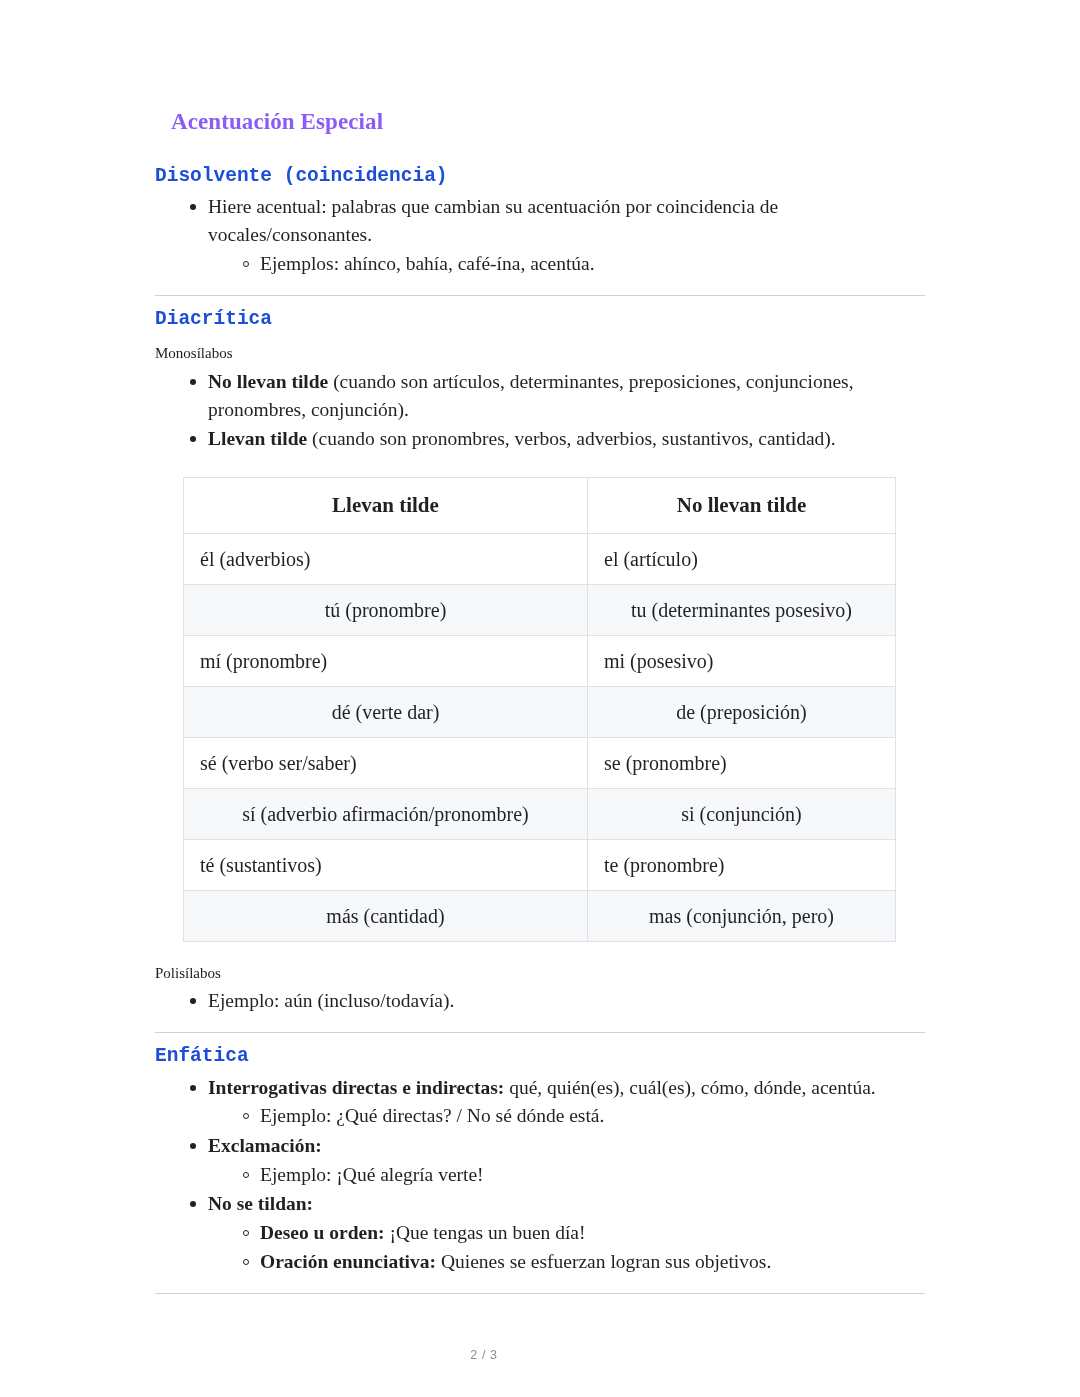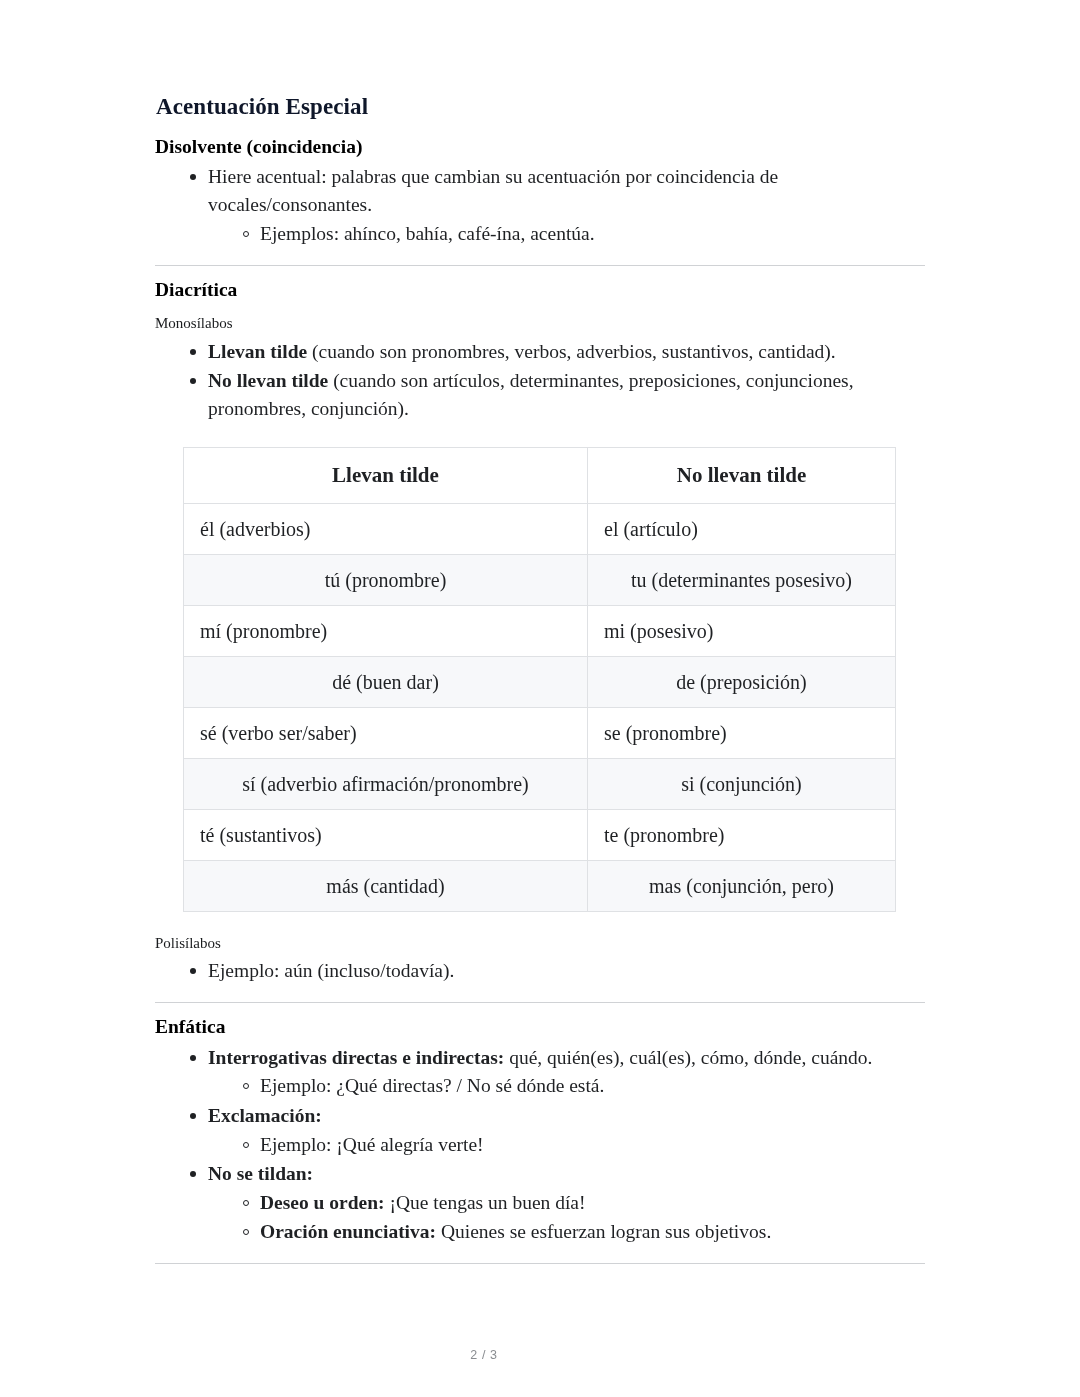--- a/index.html
+++ b/index.html
@@ -20,32 +20,33 @@
     left: 155px;
     top: 0;
     width: 770px;
     height: 1397px;
   }
 
   h1.doc-title {
     font-size: 23px;
     font-weight: bold;
     letter-spacing: .1px;
-    margin: 1px;
+    margin: 16px;
     padding: 92px 0 0 0;
     line-height: 1.25;
-    color: #0f172a;
+    color: #8b5cf6;
   }
   h2.sec-title {
     font-size: 19.5px;
     font-weight: bold;
     margin: 0;
     padding: 11px 0 0 0;
     line-height: 1.3;
-    color: #000000;
+    color: #1d4ed8;
+    font-family: Liberation Mono, monospace;
   }
   h3.sub-title {
     font-size: 15px;
     font-weight: normal;
     margin: 0;
     padding: 12px 0 0 0;
     line-height: 1.3;
     color: #1a1c1e;
   }
 
@@ -167,24 +168,24 @@
   <div class="rule-wrap">
     <hr class="rule">
   </div>
 
   <h2 class="sec-title">Diacrítica</h2>
 
   <h3 class="sub-title">Monosílabos</h3>
 
   <ul class="lvl1">
     <li>
+      <span class="b">No llevan tilde</span><span> (cuando son artículos, determinantes, preposiciones, conjunciones, pronombres, conjunción).</span>
+    </li>
+    <li>
       <span class="b">Llevan tilde</span><span> (cuando son pronombres, verbos, adverbios, sustantivos, cantidad).</span>
-    </li>
-    <li>
-      <span class="b">No llevan tilde</span><span> (cuando son artículos, determinantes, preposiciones, conjunciones, pronombres, conjunción).</span>
     </li>
   </ul>
 
   <table class="tilde-table">
     <colgroup>
         <col class="c1">
         <col class="c2">
       </colgroup>
     <thead>
       <tr>
@@ -199,21 +200,21 @@
       </tr>
       <tr class="alt">
         <td>tú (pronombre)</td>
         <td>tu (determinantes posesivo)</td>
       </tr>
       <tr>
         <td>mí (pronombre)</td>
         <td>mi (posesivo)</td>
       </tr>
       <tr class="alt">
-        <td>dé (buen dar)</td>
+        <td>dé (verte dar)</td>
         <td>de (preposición)</td>
       </tr>
       <tr>
         <td>sé (verbo ser/saber)</td>
         <td>se (pronombre)</td>
       </tr>
       <tr class="alt">
         <td>sí (adverbio afirmación/pronombre)</td>
         <td>si (conjunción)</td>
       </tr>
@@ -237,21 +238,21 @@
   </ul>
 
   <div class="rule-wrap">
     <hr class="rule">
   </div>
 
   <h2 class="sec-title">Enfática</h2>
 
   <ul class="lvl1">
     <li>
-      <span class="b">Interrogativas directas e indirectas:</span><span> qué, quién(es), cuál(es), cómo, dónde, cuándo.</span>
+      <span class="b">Interrogativas directas e indirectas:</span><span> qué, quién(es), cuál(es), cómo, dónde, acentúa.</span>
       <ul class="lvl2">
         <li>
           <span>Ejemplo: ¿Qué directas? / No sé dónde está.</span>
         </li>
       </ul>
     </li>
     <li>
       <span class="b">Exclamación:</span><span></span>
       <ul class="lvl2">
         <li>

